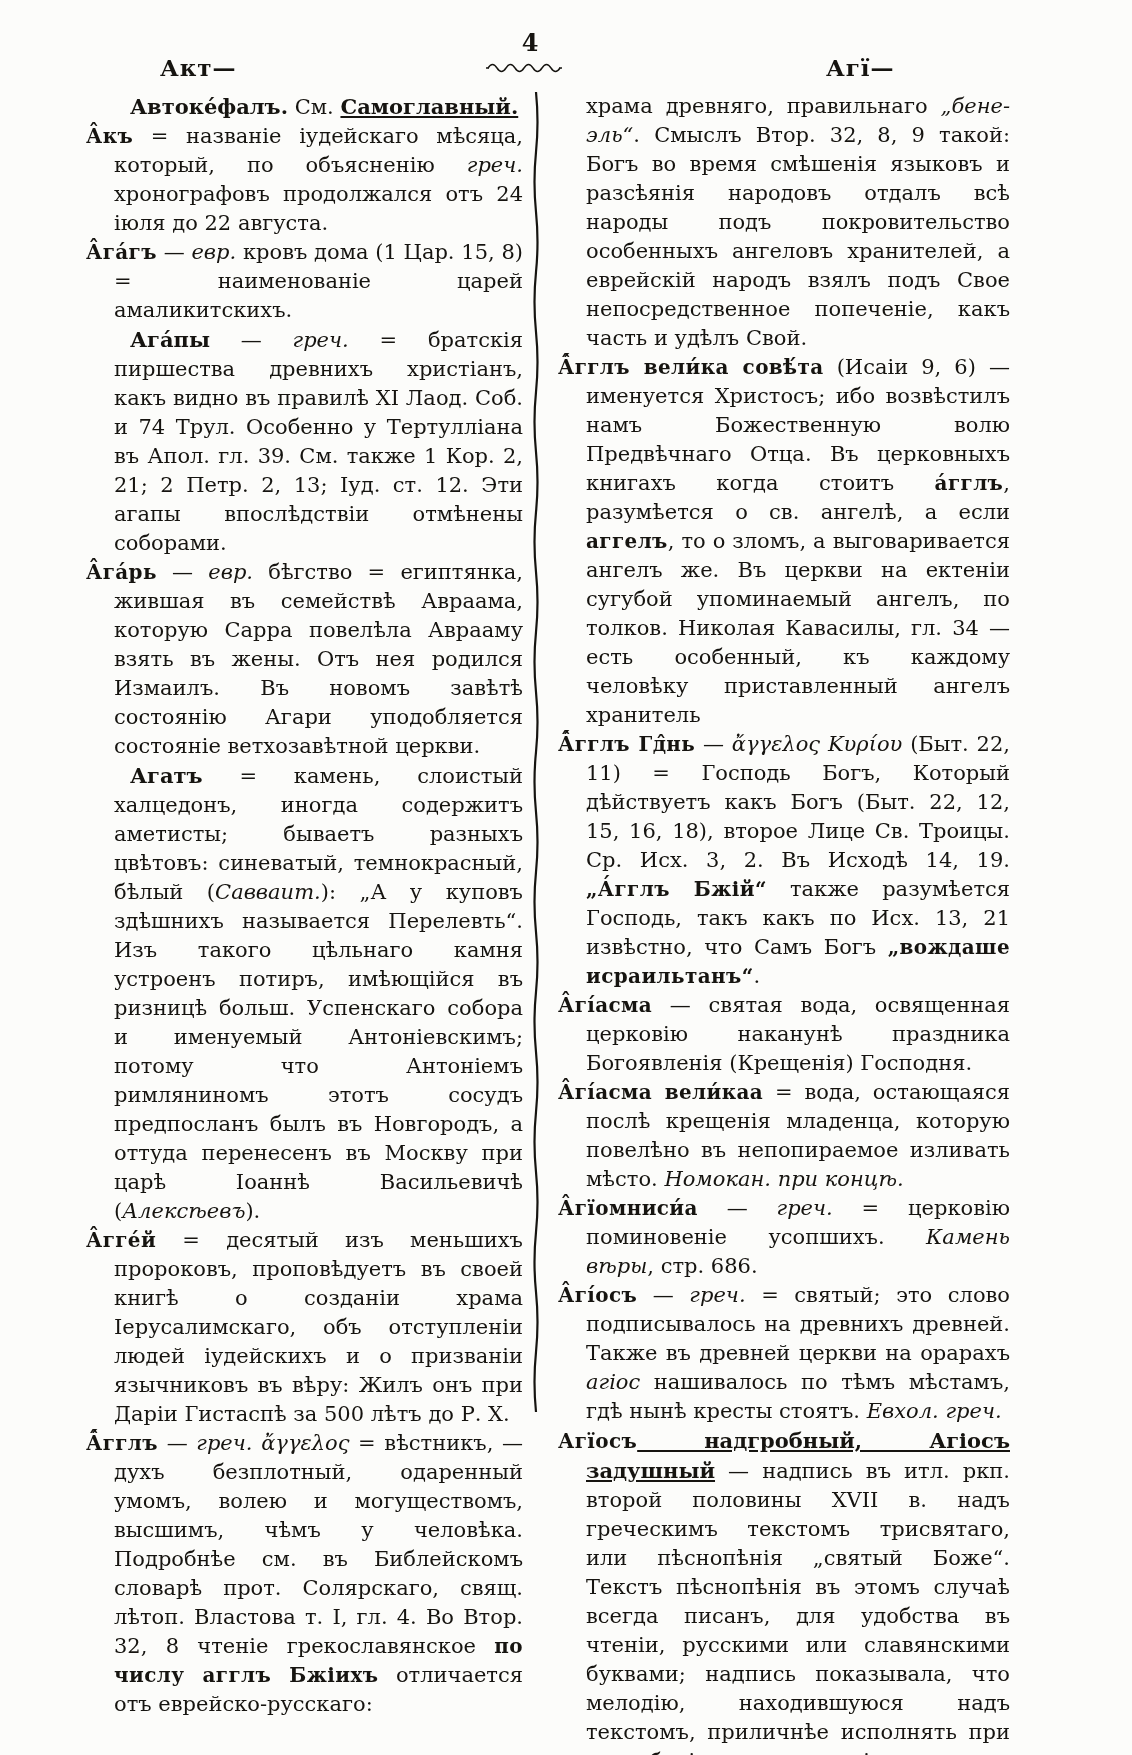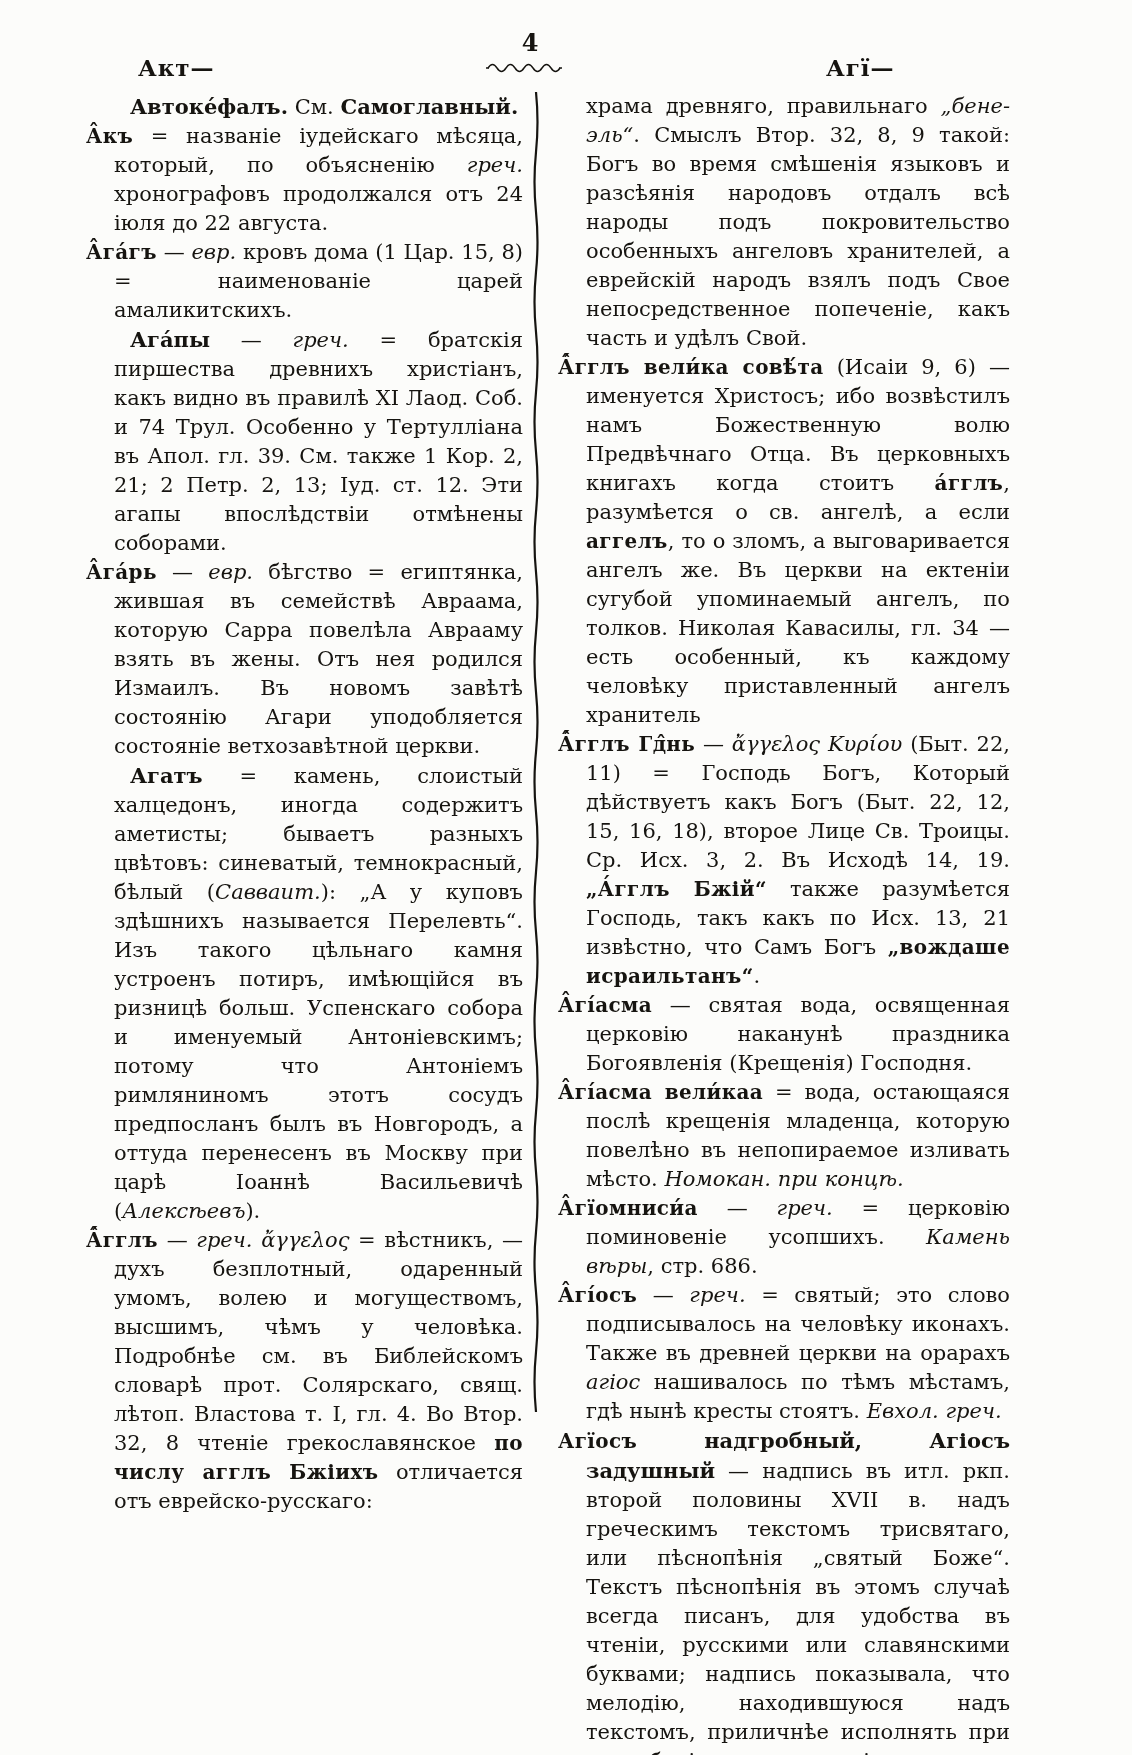--- a/index.html
+++ b/index.html
@@ -17,21 +17,21 @@
     position:absolute;top:28px;left:0;width:1060px;
     text-align:center;font-size:24px;font-weight:700;
   }
   .header-squiggle{
     position:absolute;top:60px;left:486px;width:76px;height:14px;
   }
   .running-head{
     position:absolute;top:54px;
     font-size:23px;font-weight:700;letter-spacing:1px;
   }
-  .running-head.left{left:138px;text-align:center;}
+  .running-head.left{left:160px;text-align:center;}
   .running-head.right{left:826px;}
   
   .col{
     position:absolute;top:92px;
     text-align:justify;
     font-size:21px;line-height:29px;
   }
   .col-left{left:86px;width:437px;}
   .col-right{left:558px;width:452px;}
   .column-divider{
@@ -39,21 +39,21 @@
   }
   
   .entry{
     margin:0;
     text-indent:-28px;
     padding-left:28px;
   }
   .entry.cont{text-indent:0;}
   .seg-r{}
   .seg-h{font-weight:700;margin-left:44px;}
-  .seg-b{font-weight:700;}
+  .seg-b{font-weight:700;text-decoration:underline;}
   .seg-cs{font-weight:700;font-size:0.95em;letter-spacing:0.4px;}
   .seg-i{font-style:italic;}
   .seg-g{font-style:italic;}
 </style>
 </head>
 <body>
 
 <div class="page">
 
   <div class="page-number">4</div>
@@ -70,26 +70,27 @@
     <path d="M6 0 q3 30 0 60 t0 60 t0 60 t0 60 t0 60 t0 60 t0 60 t0 60 t0 60 t0 60 t0 60 t0 60 t0 60 t0 60 t0 60 t0 60 t0 60 t0 60 t0 60 t0 60 t0 60 t0 60" fill="none" stroke="#161410" stroke-width="2.2"></path>
   </svg>
 
   <div class="col col-left" id="col-left">
       <p class="entry"><span class="seg-h">Автоке́фалъ.</span><span class="seg-r"> См. </span><span class="seg-b">Самоглавный.</span></p>
       <p class="entry"><span class="seg-cs">А̂къ</span><span class="seg-r"> = названіе іудейскаго мѣсяца, который, по объясненію </span><span class="seg-i">греч.</span><span class="seg-r"> хронографовъ продолжался отъ 24 іюля до 22 августа.</span></p>
       <p class="entry"><span class="seg-cs">А̂га́гъ</span><span class="seg-r"> — </span><span class="seg-i">евр.</span><span class="seg-r"> кровъ дома (1 Цар. 15, 8) = наименованіе царей амаликитскихъ.</span></p>
       <p class="entry"><span class="seg-h">Ага́пы</span><span class="seg-r"> — </span><span class="seg-i">греч.</span><span class="seg-r"> = братскія пиршества древнихъ христіанъ, какъ видно въ правилѣ XI Лаод. Соб. и 74 Трул. Особенно у Тертулліана въ Апол. гл. 39. См. также 1 Кор. 2, 21; 2 Петр. 2, 13; Іуд. ст. 12. Эти агапы впослѣдствіи отмѣнены соборами.</span></p>
       <p class="entry"><span class="seg-cs">А̂га́рь</span><span class="seg-r"> — </span><span class="seg-i">евр.</span><span class="seg-r"> бѣгство = египтянка, жившая въ семействѣ Авраама, которую Сарра повелѣла Аврааму взять въ жены. Отъ нея родился Измаилъ. Въ новомъ завѣтѣ состоянію Агари уподобляется состояніе ветхозавѣтной церкви.</span></p>
       <p class="entry"><span class="seg-h">Агатъ</span><span class="seg-r"> = камень, слоистый халцедонъ, иногда содержитъ аметисты; бываетъ разныхъ цвѣтовъ: синеватый, темнокрасный, бѣлый (</span><span class="seg-i">Савваит.</span><span class="seg-r">): „А у куповъ здѣшнихъ называется Перелевть“. Изъ такого цѣльнаго камня устроенъ потиръ, имѣющійся въ ризницѣ больш. Успенскаго собора и именуемый Антоніевскимъ; потому что Антоніемъ римляниномъ этотъ сосудъ предпосланъ былъ въ Новгородъ, а оттуда перенесенъ въ Москву при царѣ Іоаннѣ Васильевичѣ (</span><span class="seg-i">Алексѣевъ</span><span class="seg-r">).</span></p>
+      <p class="entry"><span class="seg-cs">А̂гге́й</span><span class="seg-r"> = десятый изъ меньшихъ пророковъ, проповѣдуетъ въ своей книгѣ о созданіи храма Іерусалимскаго, объ отступленіи людей іудейскихъ и о призваніи язычниковъ въ вѣру: Жилъ онъ при Даріи Гистаспѣ за 500 лѣтъ до Р. Х.</span></p>
       <p class="entry"><span class="seg-cs">А̂́гглъ</span><span class="seg-r"> — </span><span class="seg-i">греч. </span><span class="seg-g">ἄγγελος</span><span class="seg-r"> = вѣстникъ, — духъ безплотный, одаренный умомъ, волею и могуществомъ, высшимъ, чѣмъ у человѣка. Подробнѣе см. въ Библейскомъ словарѣ прот. Солярскаго, свящ. лѣтоп. Властова т. I, гл. 4. Во Втор. 32, 8 чтеніе грекославянское </span><span class="seg-cs">по числу агглъ Бжіихъ</span><span class="seg-r"> отличается отъ еврейско-русскаго: </span></p>
     </div>
   <div class="col col-right" id="col-right">
       <p class="entry cont"><span class="seg-r">храма древняго, правильнаго </span><span class="seg-i">„бене-эль“</span><span class="seg-r">. Смыслъ Втор. 32, 8, 9 такой: Богъ во время смѣшенія языковъ и разсѣянія народовъ отдалъ всѣ народы подъ покровительство особенныхъ ангеловъ хранителей, а еврейскій народъ взялъ подъ Свое непосредственное попеченіе, какъ часть и удѣлъ Свой.</span></p>
       <p class="entry"><span class="seg-cs">А̂́гглъ вели́ка совѣ́та</span><span class="seg-r"> (Исаіи 9, 6) — именуется Христосъ; ибо возвѣстилъ намъ Божественную волю Предвѣчнаго Отца. Въ церковныхъ книгахъ когда стоитъ </span><span class="seg-cs">а́гглъ</span><span class="seg-r">, разумѣется о св. ангелѣ, а если </span><span class="seg-cs">аггелъ</span><span class="seg-r">, то о зломъ, а выговаривается ангелъ же. Въ церкви на ектеніи сугубой упоминаемый ангелъ, по толков. Николая Кавасилы, гл. 34 — есть особенный, къ каждому человѣку приставленный ангелъ хранитель</span></p>
       <p class="entry"><span class="seg-cs">А̂́гглъ Гд̂нь</span><span class="seg-r"> — </span><span class="seg-g">ἄγγελος Κυρίου</span><span class="seg-r"> (Быт. 22, 11) = Господь Богъ, Который дѣйствуетъ какъ Богъ (Быт. 22, 12, 15, 16, 18), второе Лице Св. Троицы. Ср. Исх. 3, 2. Въ Исходѣ 14, 19. </span><span class="seg-cs">„А́гглъ Бжій“</span><span class="seg-r"> также разумѣется Господь, такъ какъ по Исх. 13, 21 извѣстно, что Самъ Богъ </span><span class="seg-cs">„вождаше исраильтанъ“</span><span class="seg-r">.</span></p>
       <p class="entry"><span class="seg-cs">А̂гі́асма</span><span class="seg-r"> — святая вода, освященная церковію наканунѣ праздника Богоявленія (Крещенія) Господня.</span></p>
       <p class="entry"><span class="seg-cs">А̂гі́асма вели́каа</span><span class="seg-r"> = вода, остающаяся послѣ крещенія младенца, которую повелѣно въ непопираемое изливать мѣсто. </span><span class="seg-i">Номокан. при концѣ.</span></p>
       <p class="entry"><span class="seg-cs">А̂гїомниси́а</span><span class="seg-r"> — </span><span class="seg-i">греч.</span><span class="seg-r"> = церковію поминовеніе усопшихъ. </span><span class="seg-i">Камень вѣры</span><span class="seg-r">, стр. 686.</span></p>
-      <p class="entry"><span class="seg-cs">А̂гі́осъ</span><span class="seg-r"> — </span><span class="seg-i">греч.</span><span class="seg-r"> = святый; это слово подписывалось на человѣку иконахъ. Также въ древней церкви на орарахъ </span><span class="seg-i">агіос</span><span class="seg-r"> нашивалось по тѣмъ мѣстамъ, гдѣ нынѣ кресты стоятъ. </span><span class="seg-i">Евхол. греч.</span></p>
+      <p class="entry"><span class="seg-cs">А̂гі́осъ</span><span class="seg-r"> — </span><span class="seg-i">греч.</span><span class="seg-r"> = святый; это слово подписывалось на древнихъ древней. Также въ древней церкви на орарахъ </span><span class="seg-i">агіос</span><span class="seg-r"> нашивалось по тѣмъ мѣстамъ, гдѣ нынѣ кресты стоятъ. </span><span class="seg-i">Евхол. греч.</span></p>
       <p class="entry"><span class="seg-cs">Агїосъ</span><span class="seg-b"> надгробный, Агіосъ задушный</span><span class="seg-r"> — надпись въ итл. ркп. второй половины XVII в. надъ греческимъ текстомъ трисвятаго, или пѣснопѣнія „святый Боже“. Текстъ пѣснопѣнія въ этомъ случаѣ всегда писанъ, для удобства въ чтеніи, русскими или славянскими буквами; надпись показывала, что мелодію, находившуюся надъ текстомъ, приличнѣе исполнять при погребеніи и совершеніи памяти о всѣхъ въ вѣрѣ и надеждѣ преставлявшихся православныхъ христіанъ. Въ 1672 г. по кончинѣ патріарха Іоасафа при перенесеніи тѣла его 17 февр. изъ покоевъ въ церковь трехъ святителей, что</span></p>
     </div>
 
 </div>
 
 </body></html>

